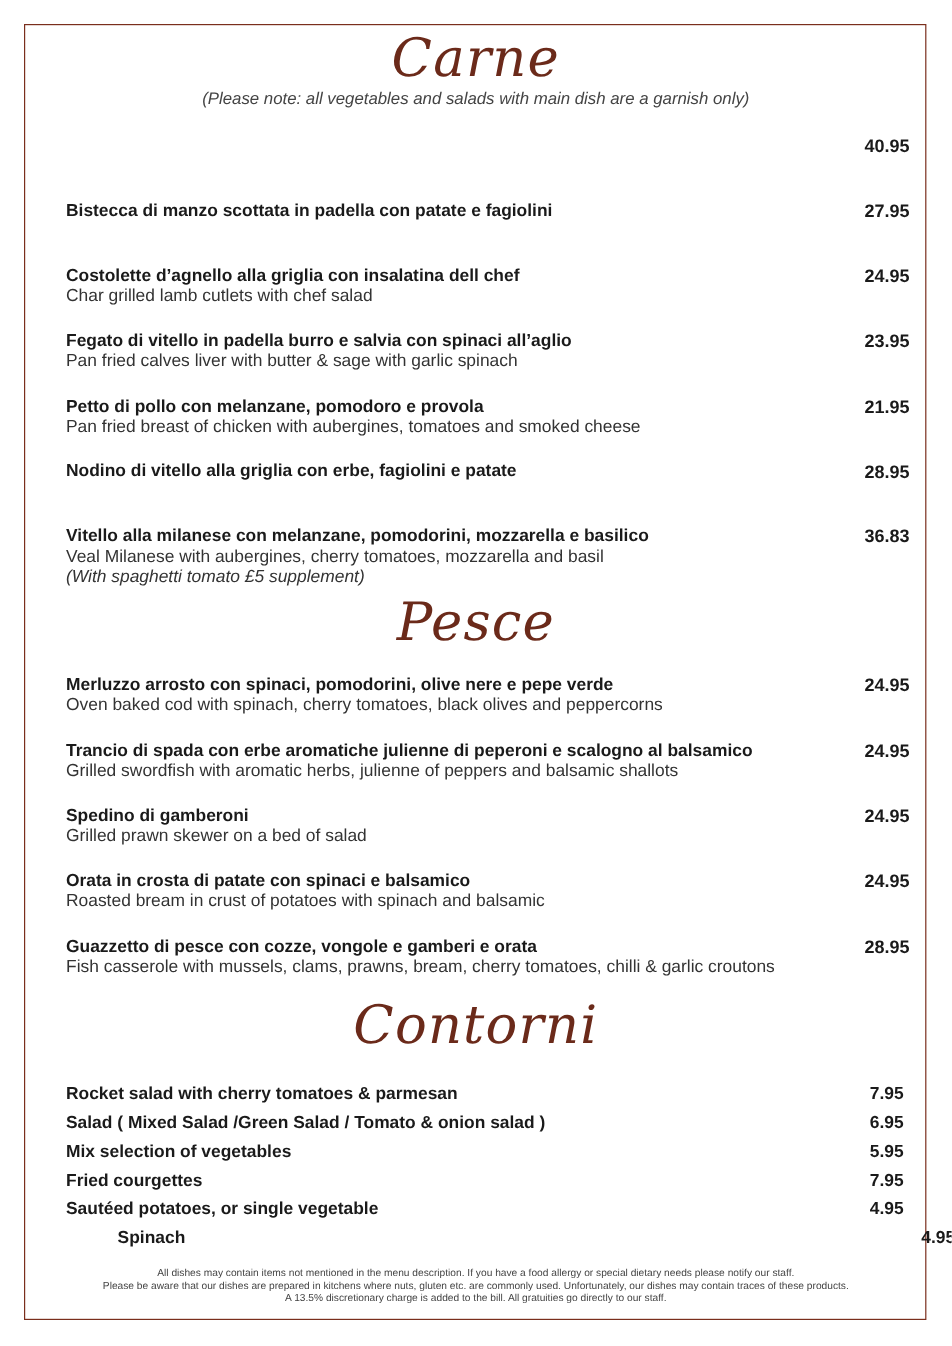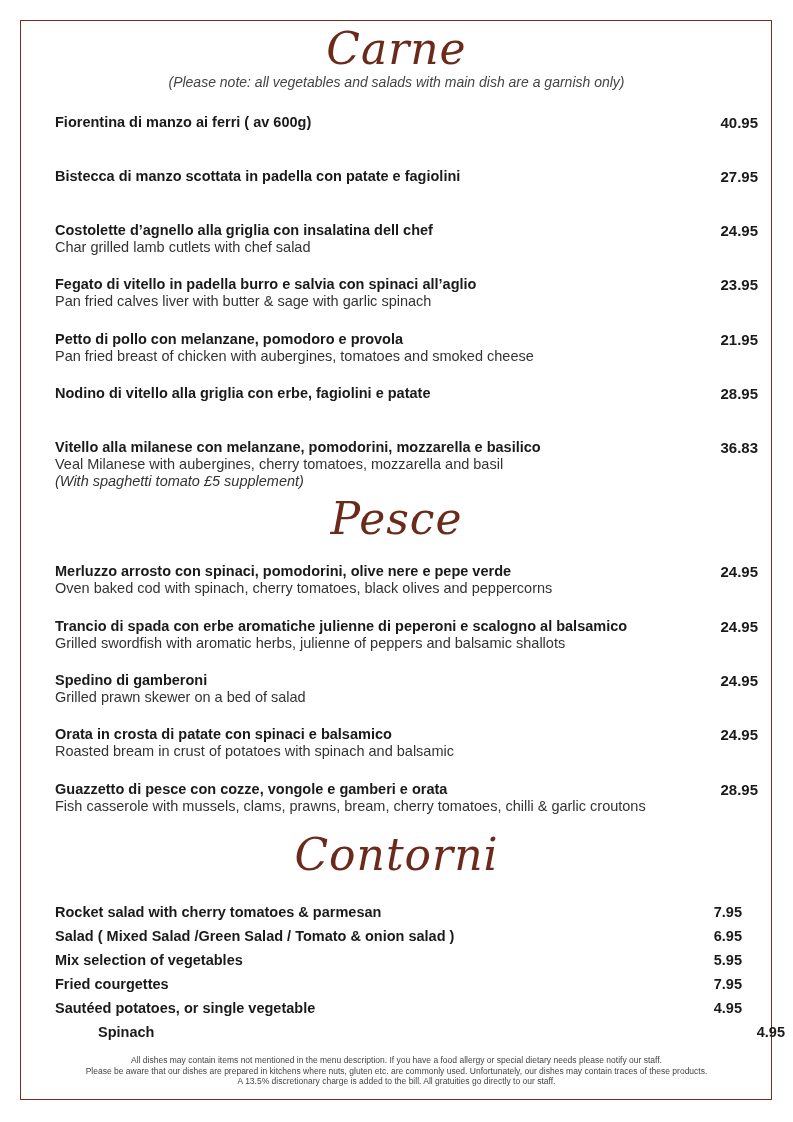--- a/index.html
+++ b/index.html
@@ -6,33 +6,32 @@
     body { width: 793px; height: 1122px; position: relative; overflow: hidden; font-family: "Liberation Sans", sans-serif; color: #1a1a1a; }
     .frame { position: absolute; left: 20px; top: 20px; width: 752px; height: 1080px; border: 1px solid #7a2e1c; box-sizing: border-box; }
     .section-title { position: absolute; left: 0; width: 793px; text-align: center; font-family: "DejaVu Serif", serif; font-style: italic; color: #6b2a1a; font-size: 44px; line-height: 50px; letter-spacing: 1px; }
     .note { position: absolute; left: 0; width: 793px; text-align: center; font-style: italic; font-size: 14px; color: #444; top: 74px; }
     .item { position: absolute; left: 55px; width: 703px; }
     .item .name { font-weight: bold; font-size: 14.5px; line-height: 17px; color: #1a1a1a; }
     .item .desc { font-size: 14.5px; line-height: 17px; color: #333; }
     .item .extra { font-size: 14.5px; line-height: 17px; color: #333; font-style: italic; }
     .item .price { position: absolute; right: 0; top: 0; font-weight: bold; font-size: 15px; line-height: 17px; }
     .side { position: absolute; left: 55px; width: 703px; font-weight: bold; font-size: 14.5px; line-height: 17px; }
-    .side .price { position: absolute; right: 16px; top: 0; }
+    .side .price { position: absolute; right: 5px; top: 0; }
     .footer { position: absolute; left: 0; width: 793px; top: 1055px; text-align: center; font-size: 8.5px; line-height: 10.5px; color: #444; }
   </style>
 </head>
 <body>
 
 <div class="frame"></div>
 
 <div class="section-title" style="top:24px;">Carne</div>
 <div class="note">(Please note: all vegetables and salads with main dish are a garnish only)</div>
 
 <div class="item" style="top:114px;">
-  <div class="name">Fiorentina di manzo ai ferri ( av 600g)</div>
   <div class="price">40.95</div>
 </div>
 <div class="item" style="top:168px;">
   <div class="name">Bistecca di manzo scottata in padella con patate e fagiolini</div>
   <div class="price">27.95</div>
 </div>
 <div class="item" style="top:222px;">
   <div class="name">Costolette d’agnello alla griglia con insalatina dell chef</div>
   <div class="desc">Char grilled lamb cutlets with chef salad</div>
   <div class="price">24.95</div>

